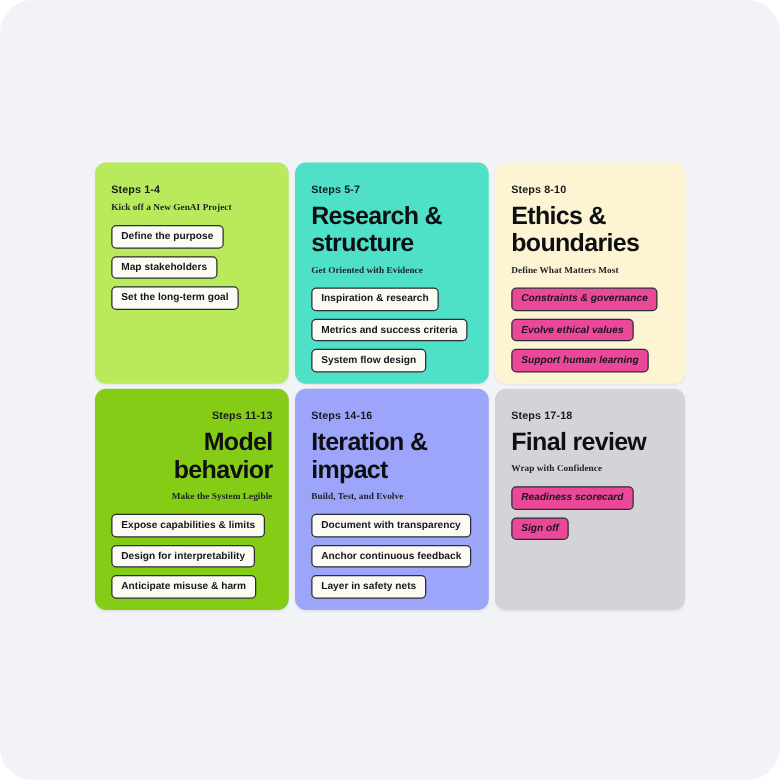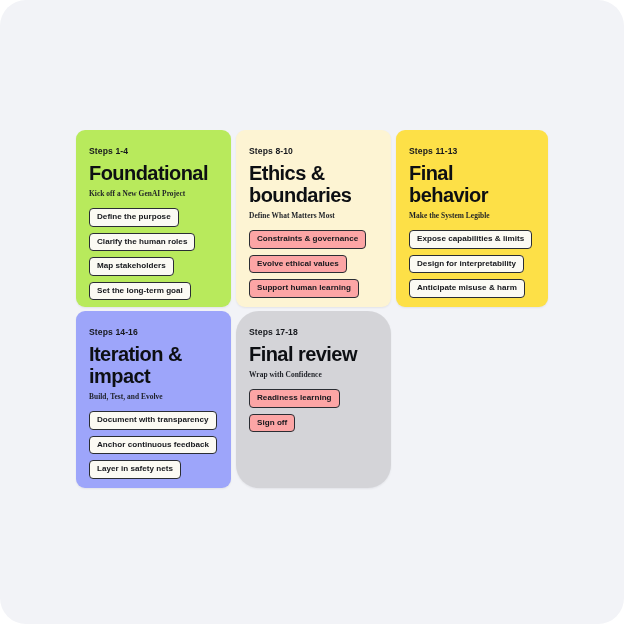--- a/index.html
+++ b/index.html
@@ -98,61 +98,69 @@
     letter-spacing: 0.02px;
     color: #15171c;
     line-height: 1.05;
     white-space: nowrap;
   }
 
   
   .card--green  { background: #b8ea5c; }
   .card--teal   { background: #4fe0c8; }
   .card--cream  { background: #fdf4d3; }
-  .card--gold   { background: #fde047; }
+  .card--gold   { background: #84cc16; text-align: right; }
   .card--purple { background: #9da5fa; }
-  .card--grey   { background: #d4d4d8; border-radius: 23px; }
+  .card--grey   { background: #d4d4d8; }
 
   .card--cream .pill,
-  .card--grey .pill { background: #fca5a5; }
+  .card--grey .pill { background: #ec4899; font-style: italic; }
 </style>
 </head>
 <body>
 
 <div id="canvas">
 
   <div id="board">
 
     <section class="card card--green">
       <div class="card-eyebrow">Steps 1-4</div>
-      <h2 class="card-title">Foundational</h2>
       <div class="card-subtitle">Kick off a New GenAI Project</div>
       <ul class="pill-list">
         <li class="pill">Define the purpose</li>
-        <li class="pill">Clarify the human roles</li>
         <li class="pill">Map stakeholders</li>
         <li class="pill">Set the long-term goal</li>
       </ul>
     </section>
 
+    <section class="card card--teal">
+      <div class="card-eyebrow">Steps 5-7</div>
+      <h2 class="card-title">Research &amp; structure</h2>
+      <div class="card-subtitle">Get Oriented with Evidence</div>
+      <ul class="pill-list">
+        <li class="pill">Inspiration &amp; research</li>
+        <li class="pill">Metrics and success criteria</li>
+        <li class="pill">System flow design</li>
+      </ul>
+    </section>
 
     <section class="card card--cream">
       <div class="card-eyebrow">Steps 8-10</div>
       <h2 class="card-title">Ethics &amp; boundaries</h2>
       <div class="card-subtitle">Define What Matters Most</div>
       <ul class="pill-list">
         <li class="pill">Constraints &amp; governance</li>
         <li class="pill">Evolve ethical values</li>
         <li class="pill">Support human learning</li>
       </ul>
     </section>
 
     <section class="card card--gold">
       <div class="card-eyebrow">Steps 11-13</div>
-      <h2 class="card-title">Final behavior</h2>
+      <h2 class="card-title">Model behavior</h2>
       <div class="card-subtitle">Make the System Legible</div>
       <ul class="pill-list">
         <li class="pill">Expose capabilities &amp; limits</li>
         <li class="pill">Design for interpretability</li>
         <li class="pill">Anticipate misuse &amp; harm</li>
       </ul>
     </section>
 
     <section class="card card--purple">
       <div class="card-eyebrow">Steps 14-16</div>
@@ -163,19 +171,19 @@
         <li class="pill">Anchor continuous feedback</li>
         <li class="pill">Layer in safety nets</li>
       </ul>
     </section>
 
     <section class="card card--grey">
       <div class="card-eyebrow">Steps 17-18</div>
       <h2 class="card-title">Final review</h2>
       <div class="card-subtitle">Wrap with Confidence</div>
       <ul class="pill-list">
-        <li class="pill">Readiness learning</li>
+        <li class="pill">Readiness scorecard</li>
         <li class="pill">Sign off</li>
       </ul>
     </section>
 
   </div>
 </div>
 
 </body></html>

